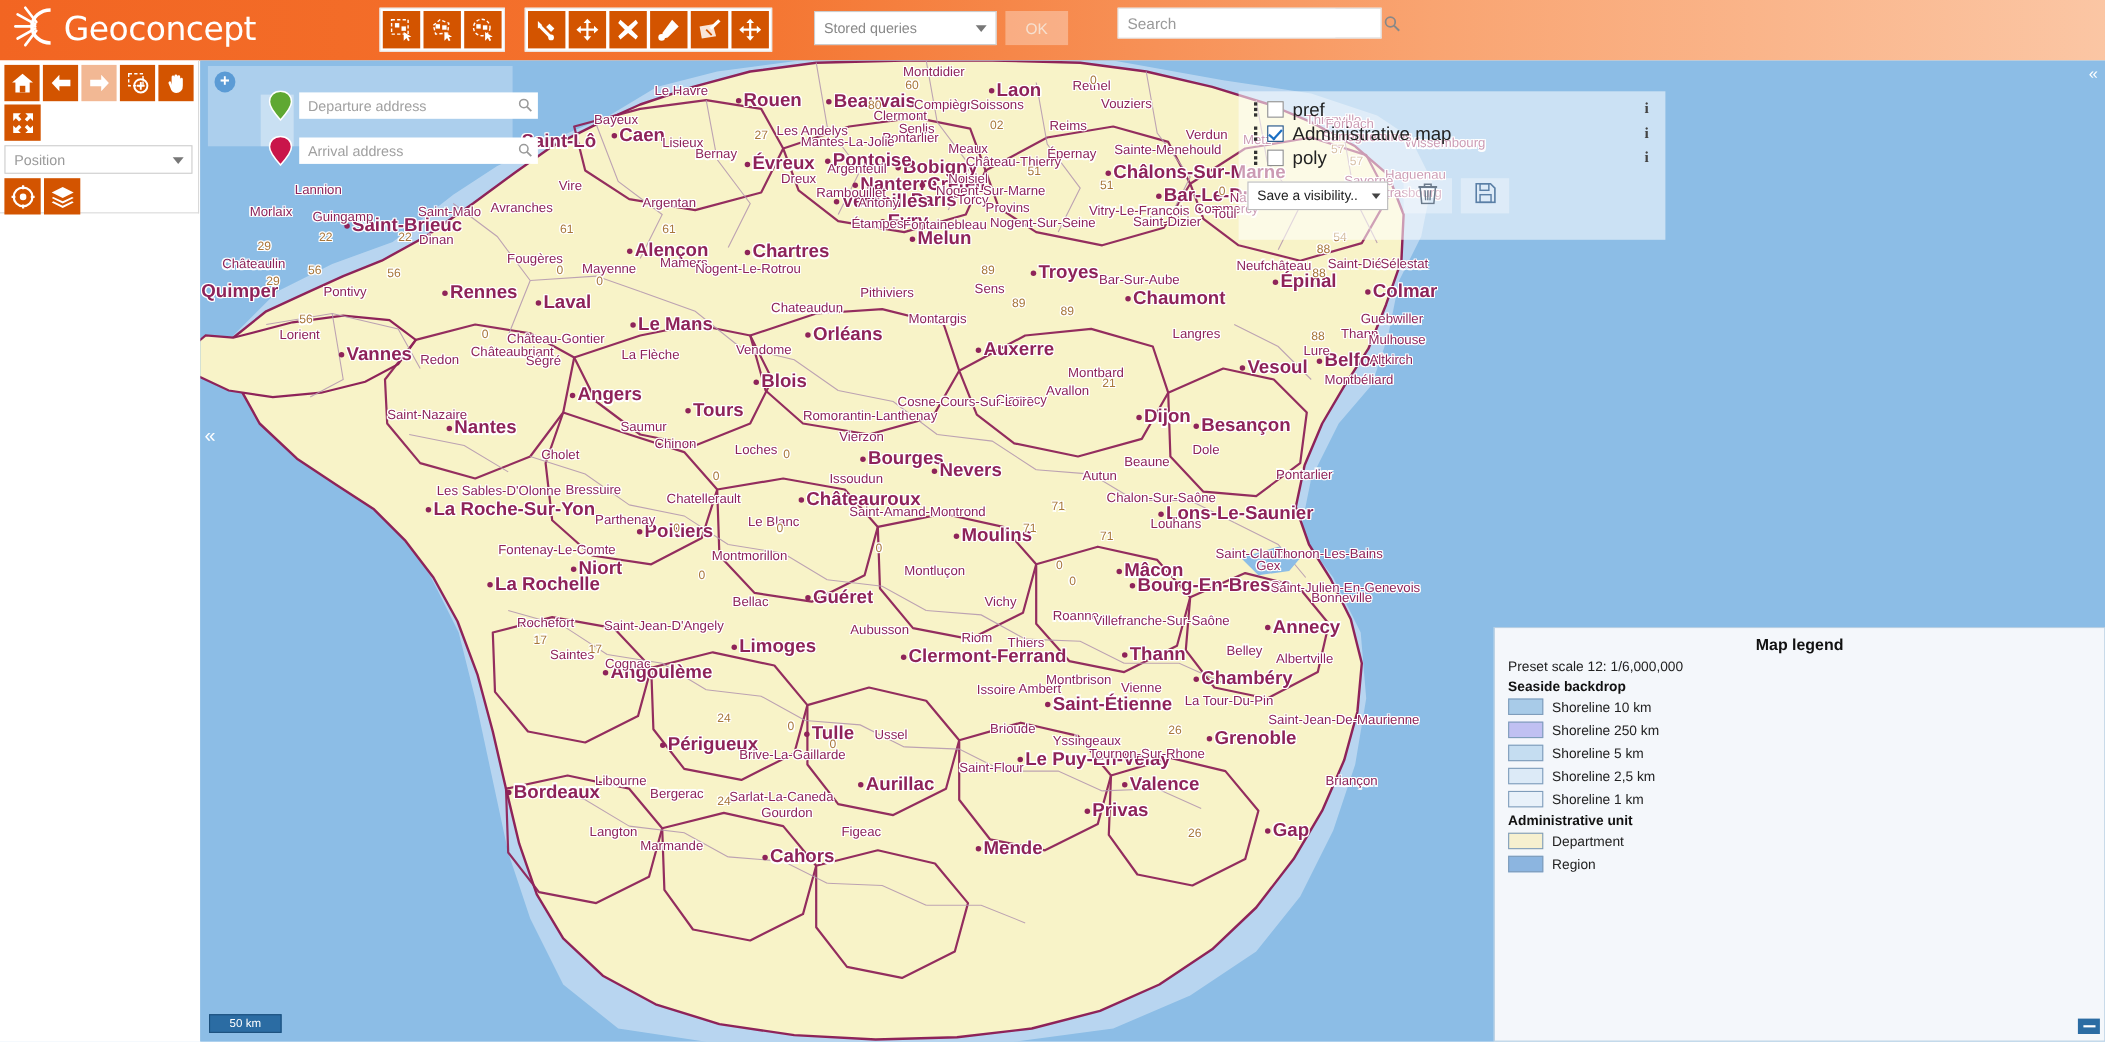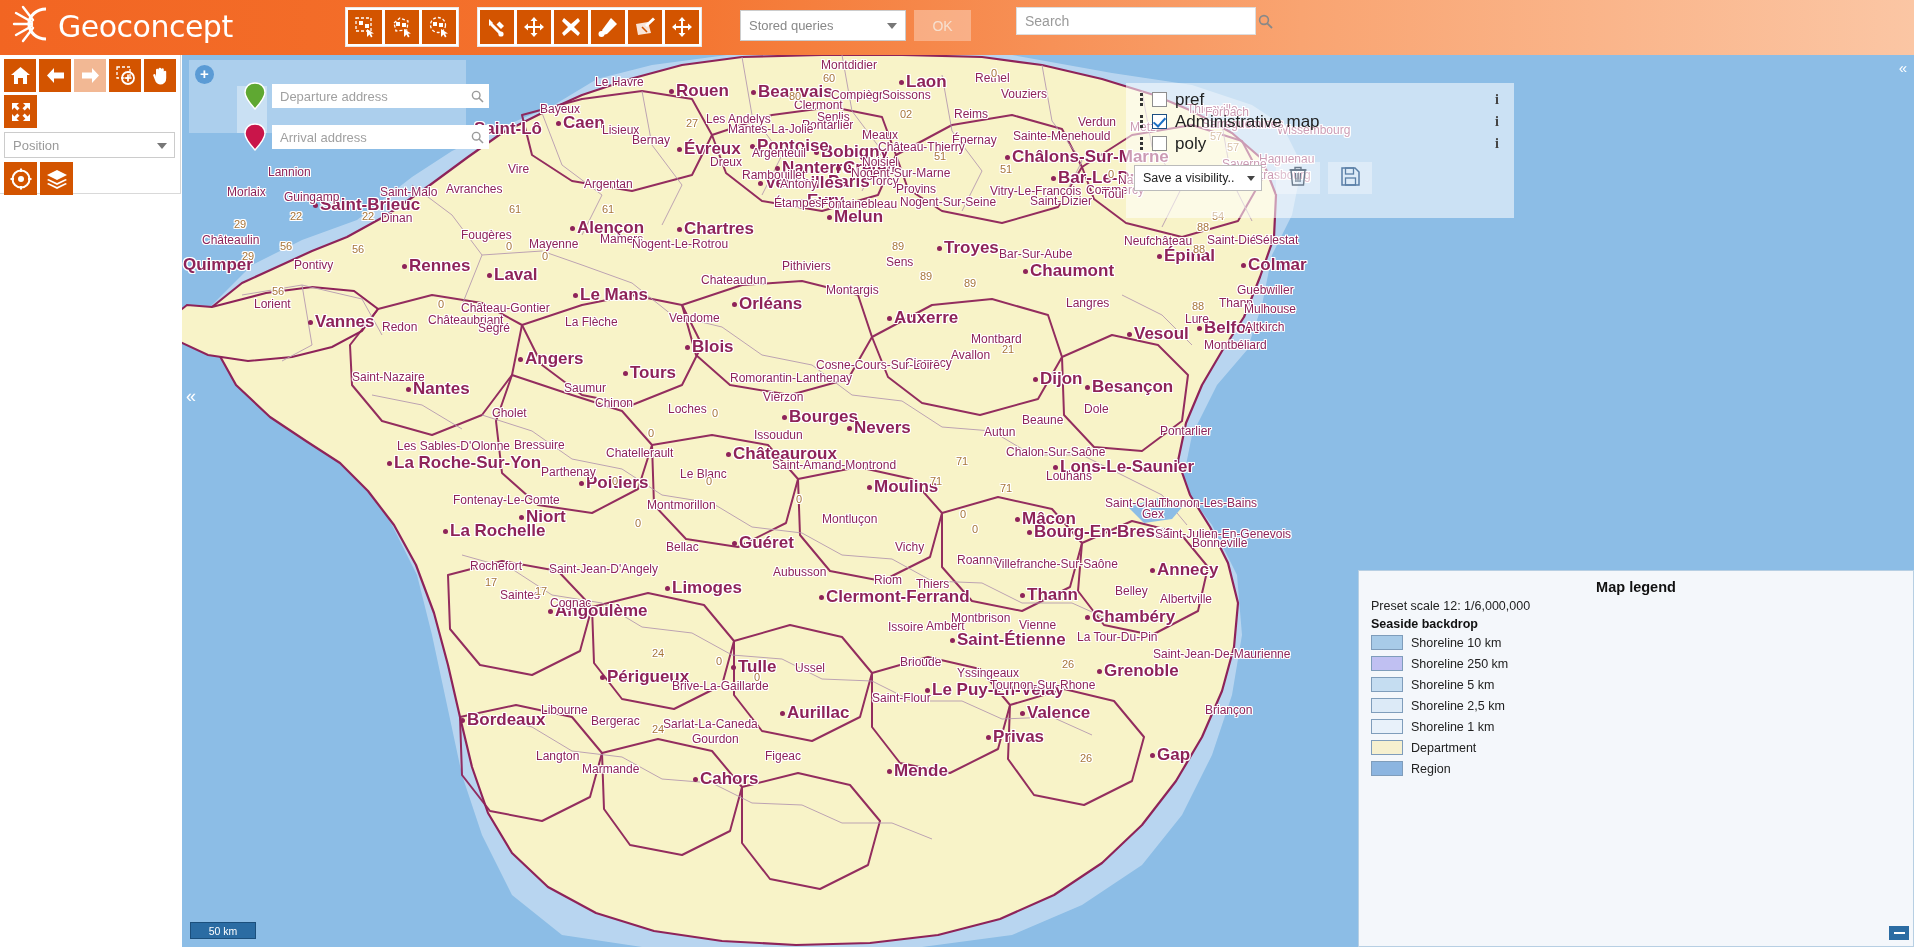--- a/index.html
+++ b/index.html
@@ -952,20 +952,21 @@
           <span class="legend-label">Shoreline 5 km</span>
         </div>
         <div class="legend-item">
           <span class="legend-swatch" style="background: rgb(220, 234, 247);"></span>
           <span class="legend-label">Shoreline 2,5 km</span>
         </div>
         <div class="legend-item">
           <span class="legend-swatch" style="background: rgb(232, 241, 250);"></span>
           <span class="legend-label">Shoreline 1 km</span>
         </div>
+        <div class="legend-group">Administrative unit</div>
         <div class="legend-item">
           <span class="legend-swatch" style="background: rgb(246, 240, 207);"></span>
           <span class="legend-label">Department</span>
         </div>
         <div class="legend-item">
           <span class="legend-swatch" style="background: rgb(140, 181, 224);"></span>
           <span class="legend-label">Region</span>
         </div>
       </div>
     <div id="legend-min">

